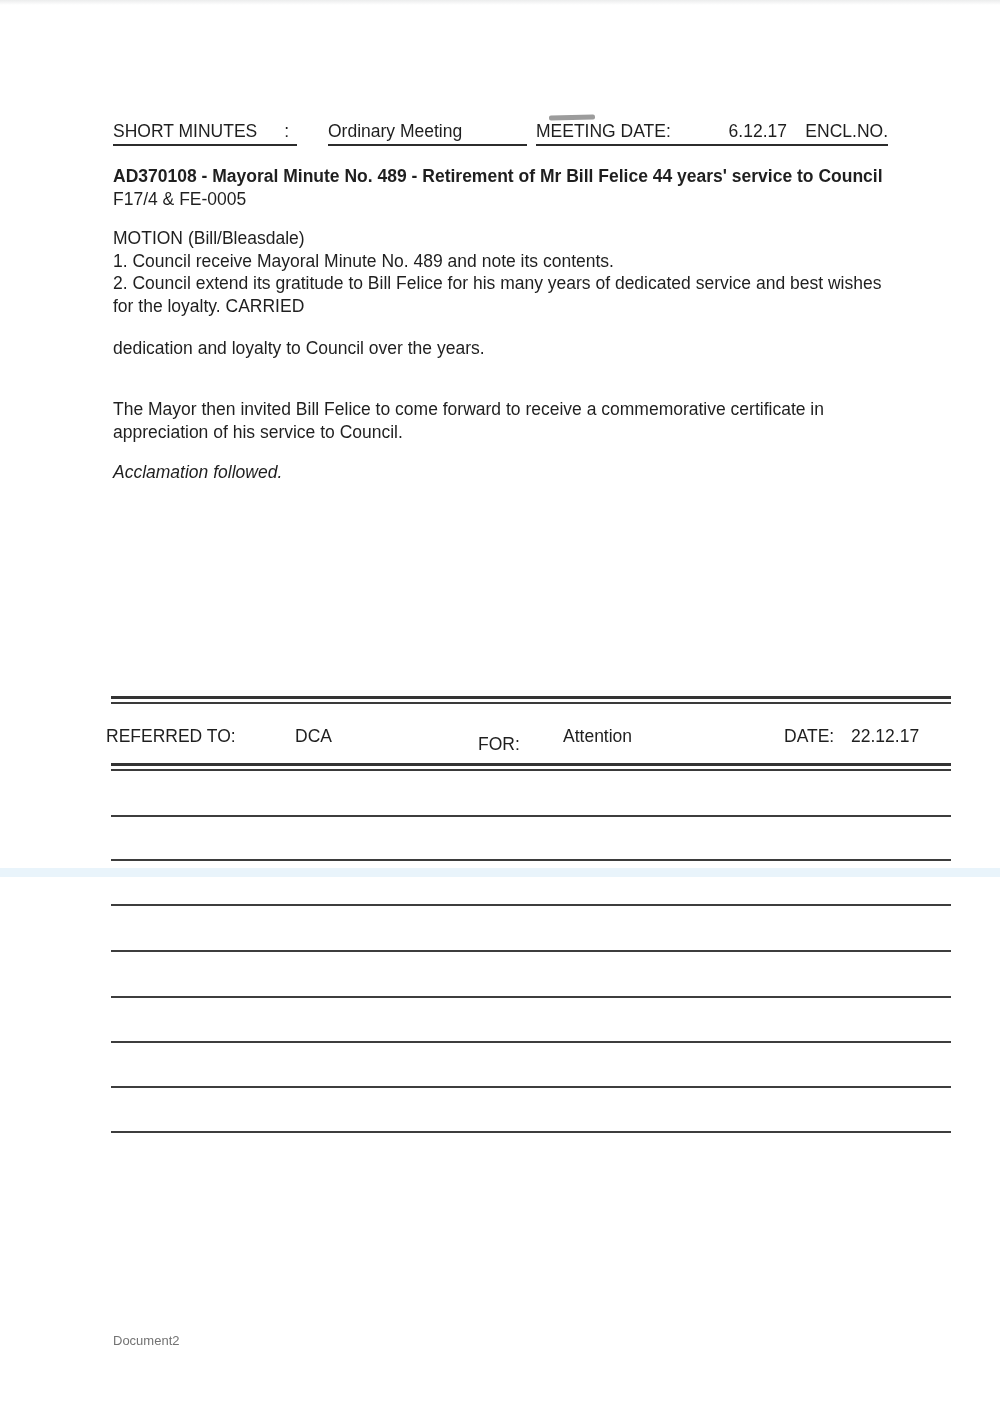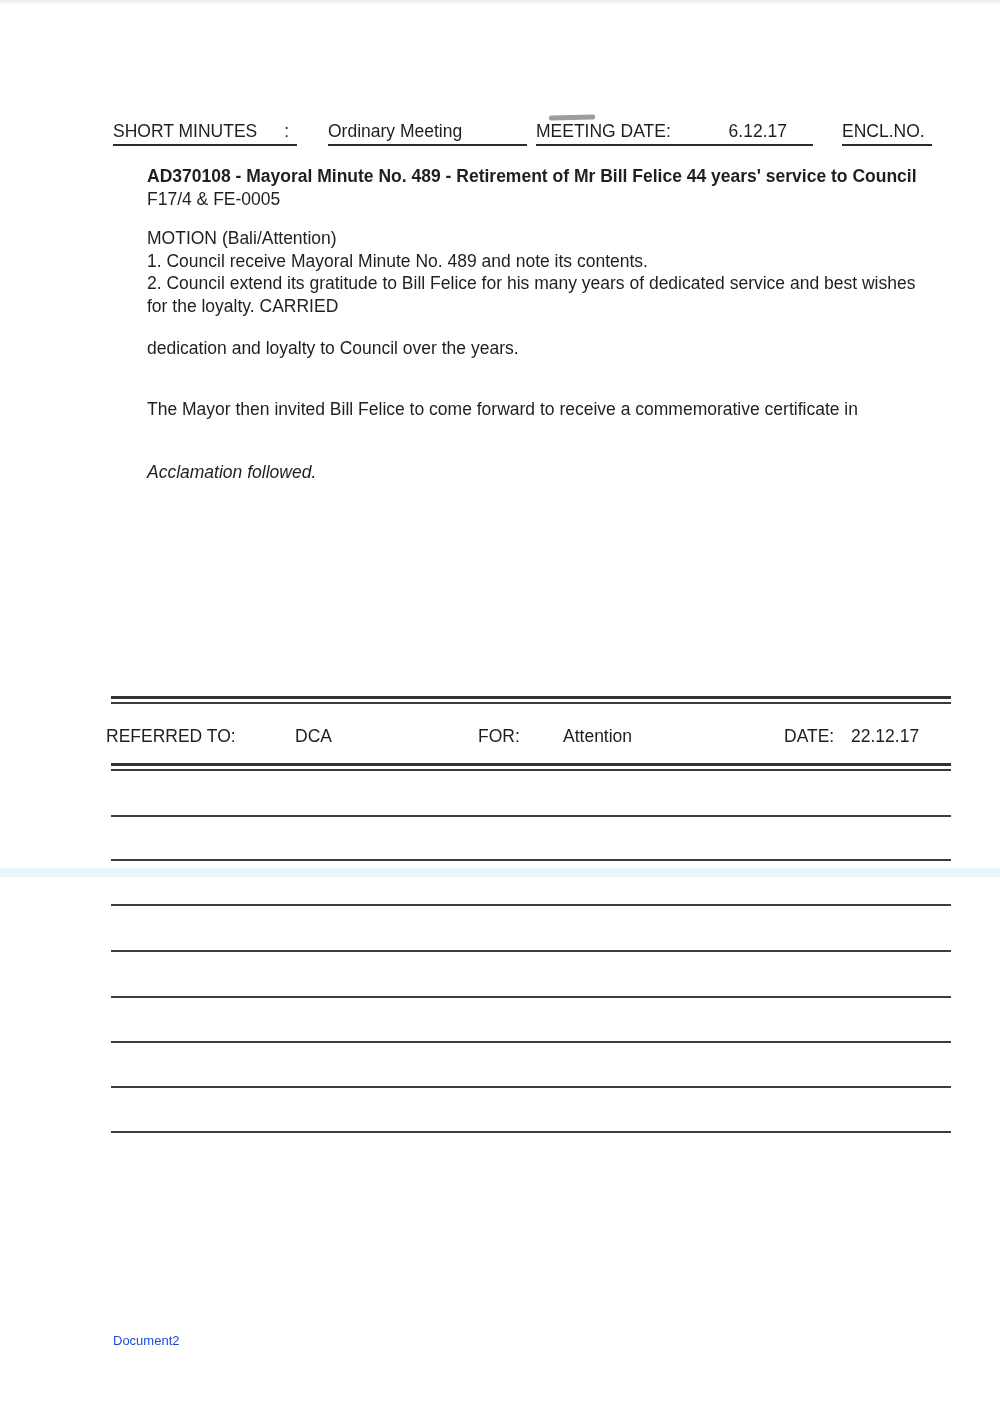--- a/index.html
+++ b/index.html
@@ -35,39 +35,39 @@
   }
   
   .scan-band {
     position: absolute;
     left: 0; top: 868px;
     width: 100%; height: 9px;
     background: #e1f0fa;
     opacity: 0.75;
   }
 
-  .txt { font-size: 17.5px; line-height: 22.6px; white-space: nowrap; margin-left: 34px; }
+  .txt { font-size: 17.5px; line-height: 22.6px; white-space: nowrap; }
   .bold { font-weight: normal; }
 
   
   .header { position: absolute; left: 0; top: 121px; width: 100%; height: 28px; padding-left: 17px; }
   .hseg {
     position: absolute;
     top: 0;
     border-bottom: 2px solid #2c2c2c;
     padding-bottom: 3px;
     font-size: 17.5px;
     line-height: 20px;
     white-space: nowrap;
     display: flex;
   }
   .hseg-1 { left: 113px; width: 184px; justify-content: space-between; padding-right: 8px; }
   .hseg-2 { left: 328px; width: 199px; }
   .hseg-3 { left: 536px; width: 277px; justify-content: space-between; padding-right: 26px; }
-  .hseg-4 { left: 842px; width: 90px; }
+  .hseg-4 { left: 798px; width: 90px; justify-content: flex-end; }
 
   
   .subject { position: absolute; left: 113px; top: 165px; }
   .subject .line { display: block; }
   .subject-title { font-weight: bold; }
 
   
   .motion { position: absolute; left: 113px; top: 227px; }
   .para-1 { position: absolute; left: 113px; top: 337px; }
   .para-2 { position: absolute; left: 113px; top: 398px; }
@@ -82,41 +82,41 @@
     height: 8px;
     border-top: 3px solid #333333;
     border-bottom: 2px solid #3a3a3a;
   }
   .rule-double-top { top: 696px; }
   .rule-double-bottom { top: 763px; }
   .referral-row { position: absolute; left: 0; top: 726px; width: 100%; height: 22px; }
   .referral-row span { position: absolute; font-size: 17.5px; white-space: nowrap; }
   .ref-to-label  { left: 106px; }
   .ref-to-value  { left: 295px; }
-  .ref-for-label { left: 478px; }
+  .ref-for-label { left: 478px; margin-top: 8px; }
   .ref-for-value { left: 563px; }
   .ref-date-label{ left: 784px; }
   .ref-date-value{ left: 851px; }
 
   
   .ruled-line {
     position: absolute;
     left: 111px;
     width: 840px;
     height: 2px;
     background: #3d3d3d;
   }
 
   
   .footer-docname {
     position: absolute;
     left: 113px;
     top: 1333px;
     font-size: 13px;
-    color: #1d4ed8;
+    color: #737373;
   }
 </style>
 </head>
 <body>
 
 <div class="page">
 
   <div class="scan-top-edge"></div>
   <div class="smudge"></div>
   <div class="scan-band"></div>
@@ -137,31 +137,32 @@
       <span>ENCL.NO.</span>
     </div>
   </div>
 
   <div class="subject txt">
     <span class="line subject-title">AD370108 - Mayoral Minute No. 489 - Retirement of Mr Bill Felice 44 years' service to Council</span>
     <span class="line">F17/4 &amp; FE-0005</span>
   </div>
 
   <div class="motion txt">
-    <span class="line"><span class="bold">MOTION</span> <span>(Bali/Attention)</span></span>
+    <span class="line"><span class="bold">MOTION</span> <span>(Bill/Bleasdale)</span></span>
     <span class="line">1. Council receive Mayoral Minute No. 489 and note its contents.</span>
     <span class="line">2. Council extend its gratitude to Bill Felice for his many years of dedicated service and best wishes</span>
     <span class="line"><span>for the loyalty.</span> <span class="bold">CARRIED</span></span>
   </div>
 
   <div class="para-1 txt">
     <span class="line">dedication and loyalty to Council over the years.</span>
   </div>
   <div class="para-2 txt">
     <span class="line">The Mayor then invited Bill Felice to come forward to receive a commemorative certificate in</span>
+    <span class="line">appreciation of his service to Council.</span>
   </div>
   <div class="para-3 txt">
     <span class="line">Acclamation followed.</span>
   </div>
 
   <div class="rule-double rule-double-top"></div>
   <div class="referral-row">
     <span class="ref-to-label">REFERRED TO:</span>
     <span class="ref-to-value">DCA</span>
     <span class="ref-for-label">FOR:</span>

